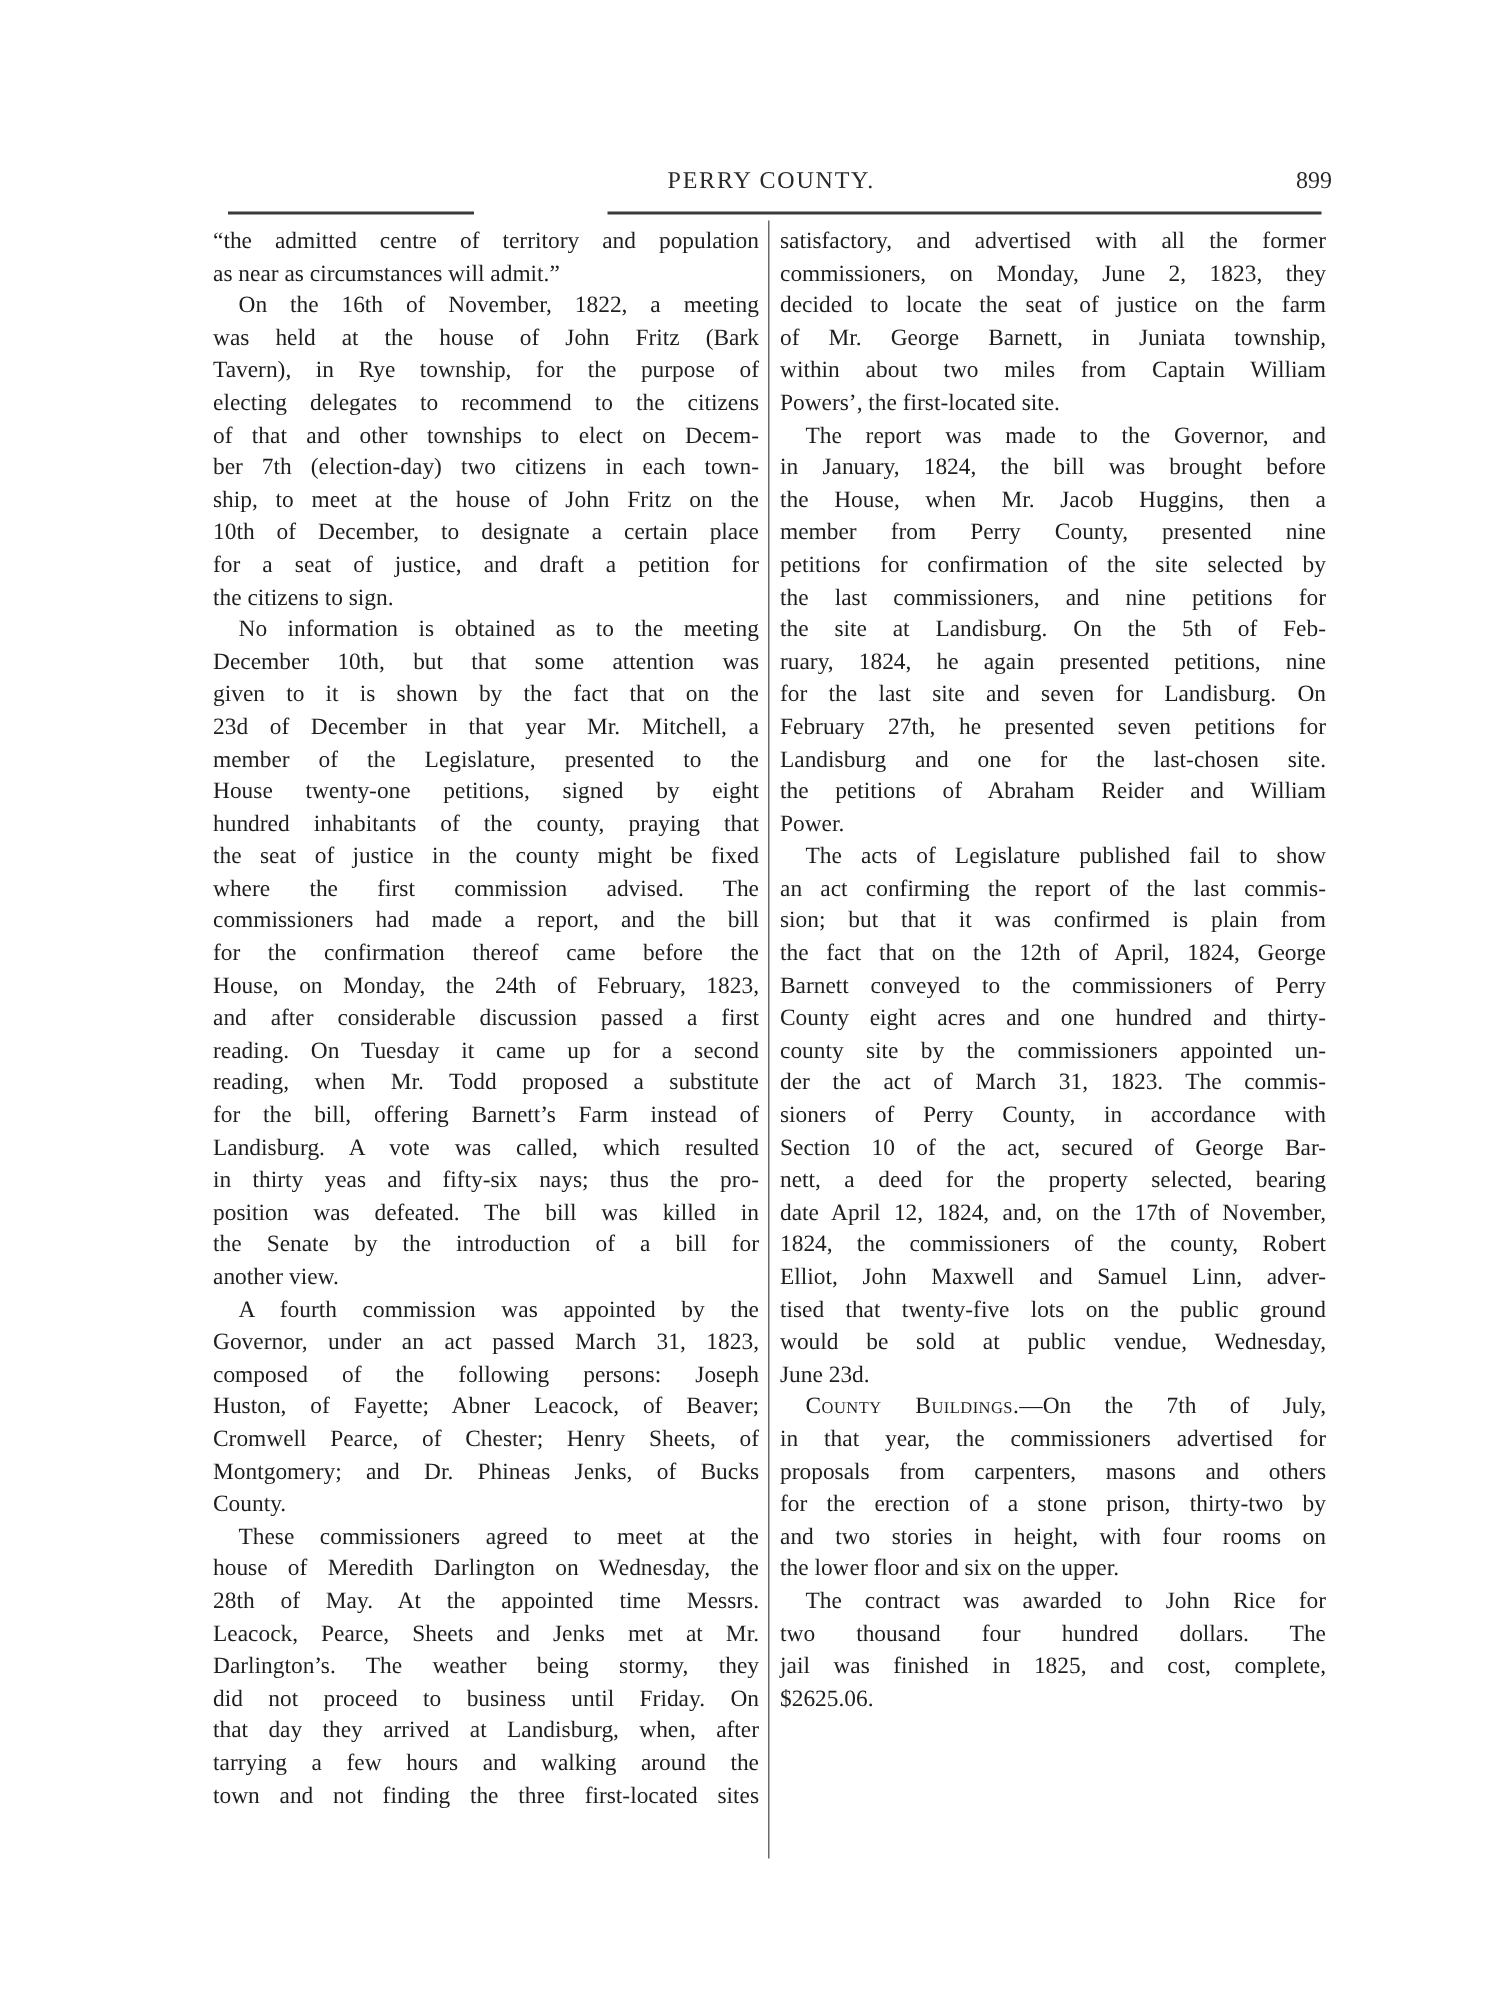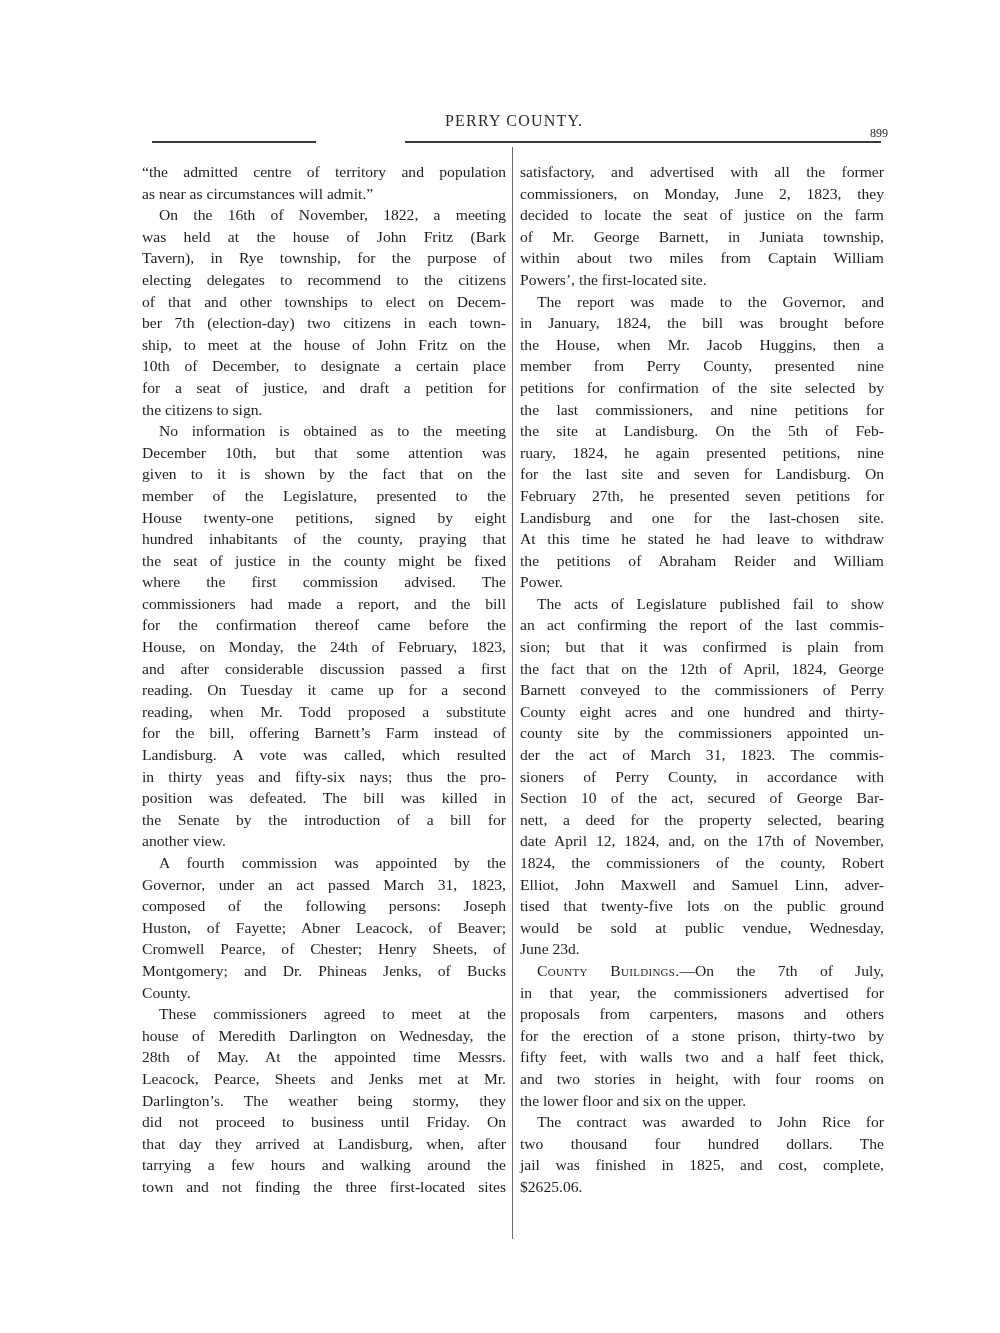--- a/index.html
+++ b/index.html
@@ -32,22 +32,22 @@
       position: absolute;
       left: 305px;
       top: 0;
       font-size: 16px;
       letter-spacing: 1.2px;
       color: #2a2a2a;
     }
     .page-number {
       position: absolute;
       right: 0;
-      top: 14px;
-      font-size: 12px;
+      top: 0;
+      font-size: 16px;
       color: #2a2a2a;
     }
     .rule {
       position: absolute;
       height: 1.5px;
       background: #3a3a3a;
       top: 141px;
     }
     .rule-left { left: 152px; width: 164px; }
     .rule-right { left: 405px; width: 476px; }
@@ -56,21 +56,21 @@
       position: absolute;
       left: 512px;
       top: 147px;
       width: 1px;
       height: 1092px;
       background: #6a6a6a;
     }
 
     .column {
       position: absolute;
-      top: 161px;
+      top: 150px;
       font-size: 15.6px;
       line-height: 21.6px;
       text-align: justify;
       hyphens: manual;
     }
     .col-left { left: 142px; width: 364px; }
     .col-right { left: 520px; width: 364px; }
     .line {
       display: block;
       text-align: justify;
@@ -122,20 +122,21 @@
       <span class="line">ship, to meet at the house of John Fritz on the</span>
       <span class="line">10th of December, to designate a certain place</span>
       <span class="line">for a seat of justice, and draft a petition for</span>
       <span class="line last">the citizens to sign.</span>
     </div>
 
     <div>
       <span class="line indent">No information is obtained as to the meeting</span>
       <span class="line">December 10th, but that some attention was</span>
       <span class="line">given to it is shown by the fact that on the</span>
+      <span class="line">23d of December in that year Mr. Mitchell, a</span>
       <span class="line">member of the Legislature, presented to the</span>
       <span class="line">House twenty-one petitions, signed by eight</span>
       <span class="line">hundred inhabitants of the county, praying that</span>
       <span class="line">the seat of justice in the county might be fixed</span>
       <span class="line">where the first commission advised. The</span>
       <span class="line">commissioners had made a report, and the bill</span>
       <span class="line">for the confirmation thereof came before the</span>
       <span class="line">House, on Monday, the 24th of February, 1823,</span>
       <span class="line">and after considerable discussion passed a first</span>
       <span class="line">reading. On Tuesday it came up for a second</span>
@@ -187,21 +188,20 @@
       <span class="line">in January, 1824, the bill was brought before</span>
       <span class="line">the House, when Mr. Jacob Huggins, then a</span>
       <span class="line">member from Perry County, presented nine</span>
       <span class="line">petitions for confirmation of the site selected by</span>
       <span class="line">the last commissioners, and nine petitions for</span>
       <span class="line">the site at Landisburg. On the 5th of Feb-</span>
       <span class="line">ruary, 1824, he again presented petitions, nine</span>
       <span class="line">for the last site and seven for Landisburg. On</span>
       <span class="line">February 27th, he presented seven petitions for</span>
       <span class="line">Landisburg and one for the last-chosen site.</span>
-      <span class="line">At this time he stated he had leave to withdraw</span>
       <span class="line">the petitions of Abraham Reider and William</span>
       <span class="line last">Power.</span>
     </div>
 
     <div>
       <span class="line indent">The acts of Legislature published fail to show</span>
       <span class="line">an act confirming the report of the last commis-</span>
       <span class="line">sion; but that it was confirmed is plain from</span>
       <span class="line">the fact that on the 12th of April, 1824, George</span>
       <span class="line">Barnett conveyed to the commissioners of Perry</span>
@@ -217,21 +217,20 @@
       <span class="line">tised that twenty-five lots on the public ground</span>
       <span class="line">would be sold at public vendue, Wednesday,</span>
       <span class="line last">June 23d.</span>
     </div>
 
     <div>
       <span class="line indent"><span class="smallcaps">County Buildings.</span><span>—On the 7th of July,</span></span>
       <span class="line">in that year, the commissioners advertised for</span>
       <span class="line">proposals from carpenters, masons and others</span>
       <span class="line">for the erection of a stone prison, thirty-two by</span>
-      <span class="line">fifty feet, with walls two and a half feet thick,</span>
       <span class="line">and two stories in height, with four rooms on</span>
       <span class="line last">the lower floor and six on the upper.</span>
     </div>
 
     <div>
       <span class="line indent">The contract was awarded to John Rice for</span>
       <span class="line">two thousand four hundred dollars. The</span>
       <span class="line">jail was finished in 1825, and cost, complete,</span>
       <span class="line last">$2625.06.</span>
     </div>

